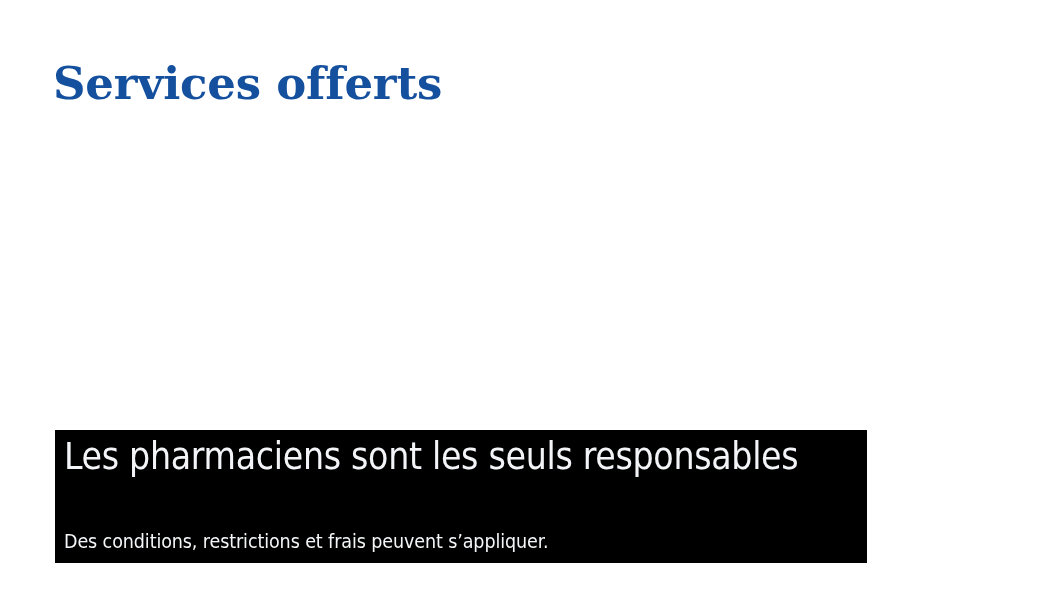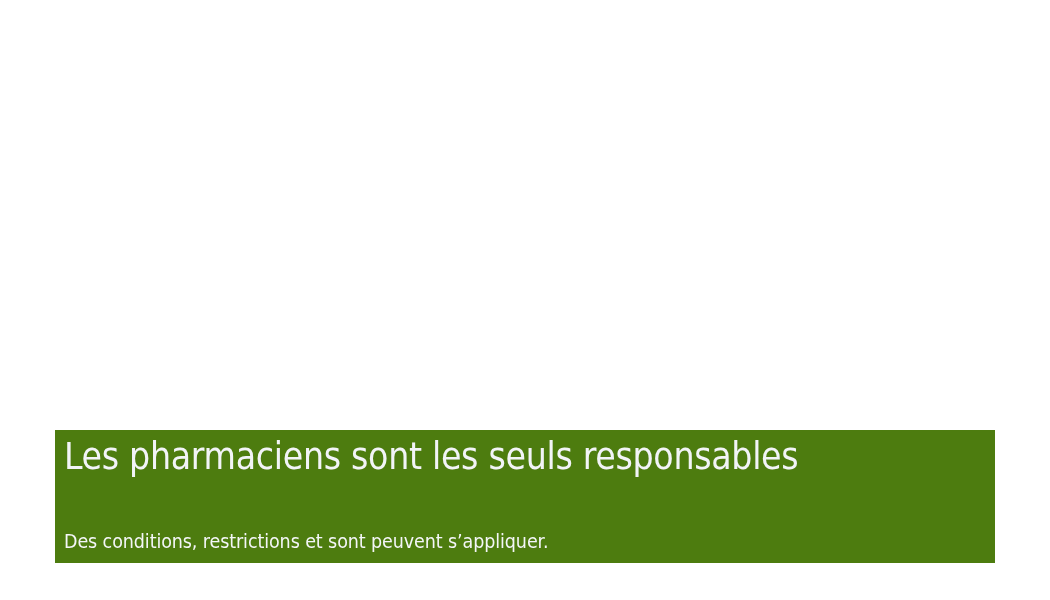--- a/index.html
+++ b/index.html
@@ -35,23 +35,23 @@
     position: absolute;
     left: 55px;
     top: 130px;
     width: 940px;
     height: 290px;
   }
   .callout-banner {
     position: absolute;
     left: 55px;
     top: 430px;
-    width: 940px;
+    width: 812px;
     height: 133px;
-    background: #4d7c0f;
+    background: #000000;
     box-sizing: border-box;
     padding: 0;
   }
   .callout-headline {
     position: absolute;
     left: 9px;
     top: 5px;
     width: 910px;
     font-family: "DejaVu Sans Condensed", "Liberation Sans Narrow", "Liberation Sans", sans-serif;
     font-weight: 300;
@@ -77,23 +77,24 @@
     color: #f4f6f8;
     letter-spacing: -0.1px;
     white-space: nowrap;
   }
 </style>
 </head>
 <body>
 
 <div class="slide">
 
+  <div class="slide-title">Services offerts</div>
 
   <div class="content-area"></div>
 
   <div class="callout-banner">
     <div class="callout-headline">
       <span class="hl-line">Les pharmaciens sont les seuls responsables</span>
     </div>
-    <div class="callout-subtext">Des conditions, restrictions et sont peuvent s’appliquer.</div>
+    <div class="callout-subtext">Des conditions, restrictions et frais peuvent s’appliquer.</div>
   </div>
 
 </div>
 
 </body></html>

